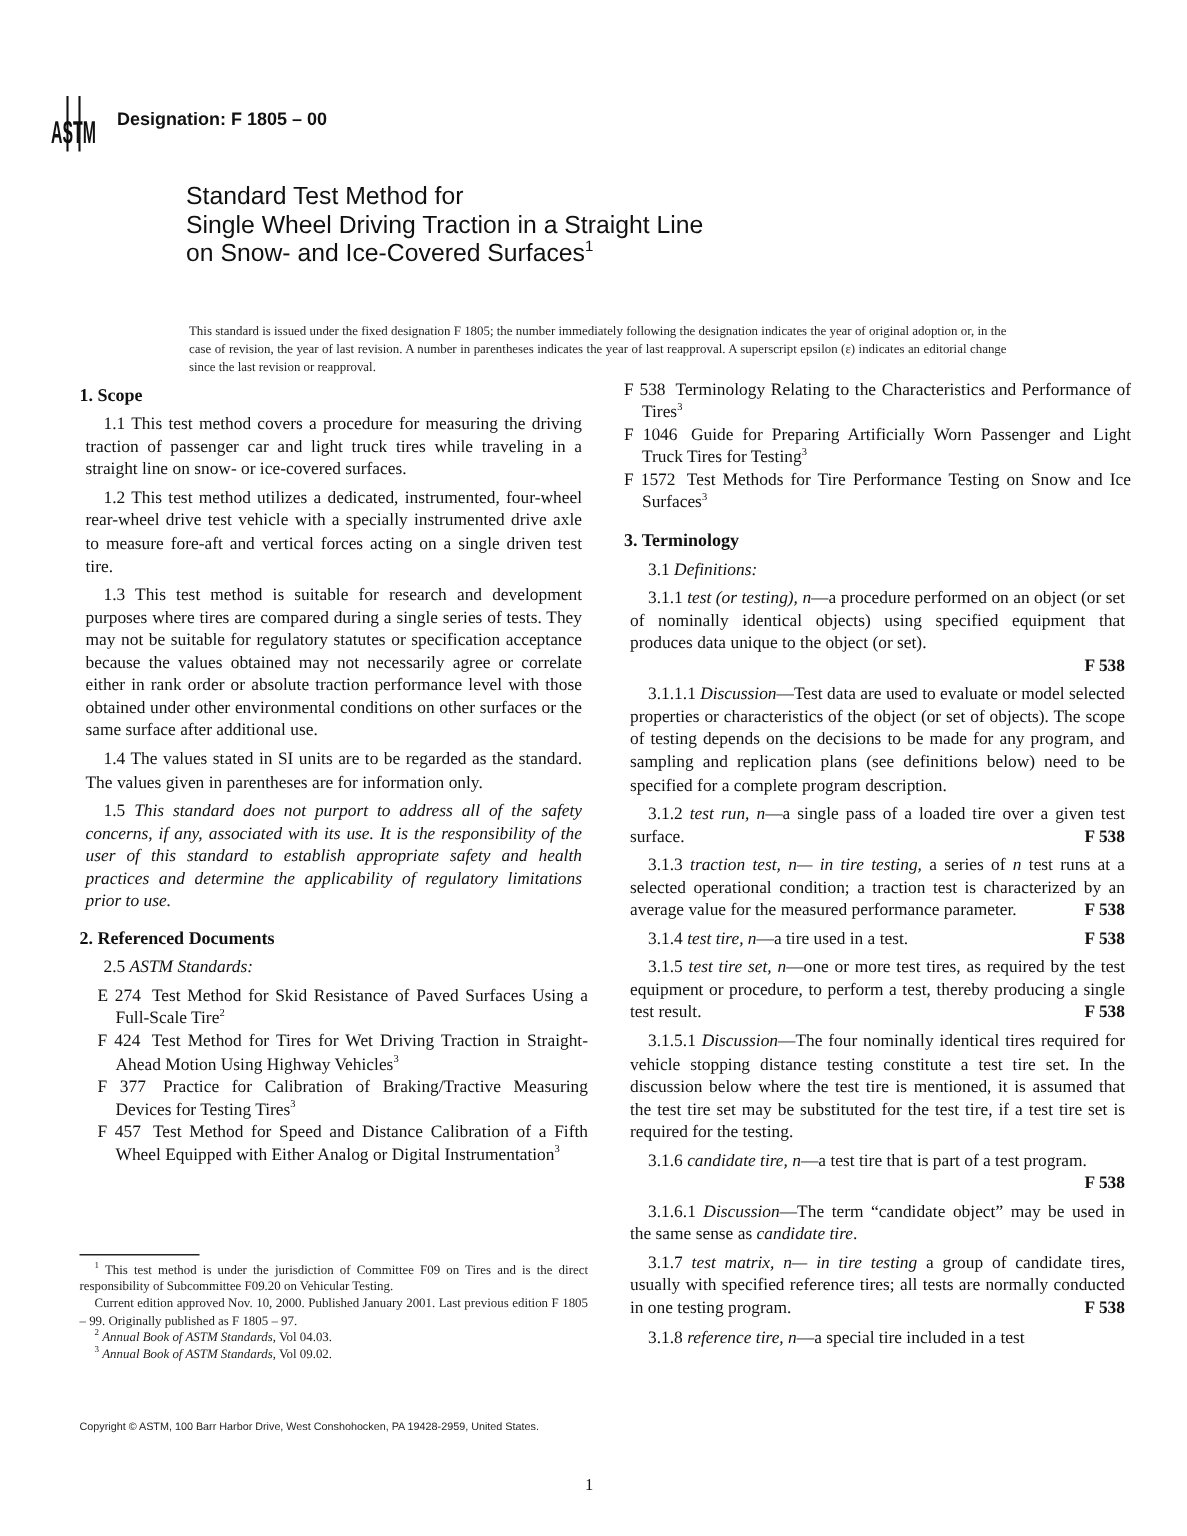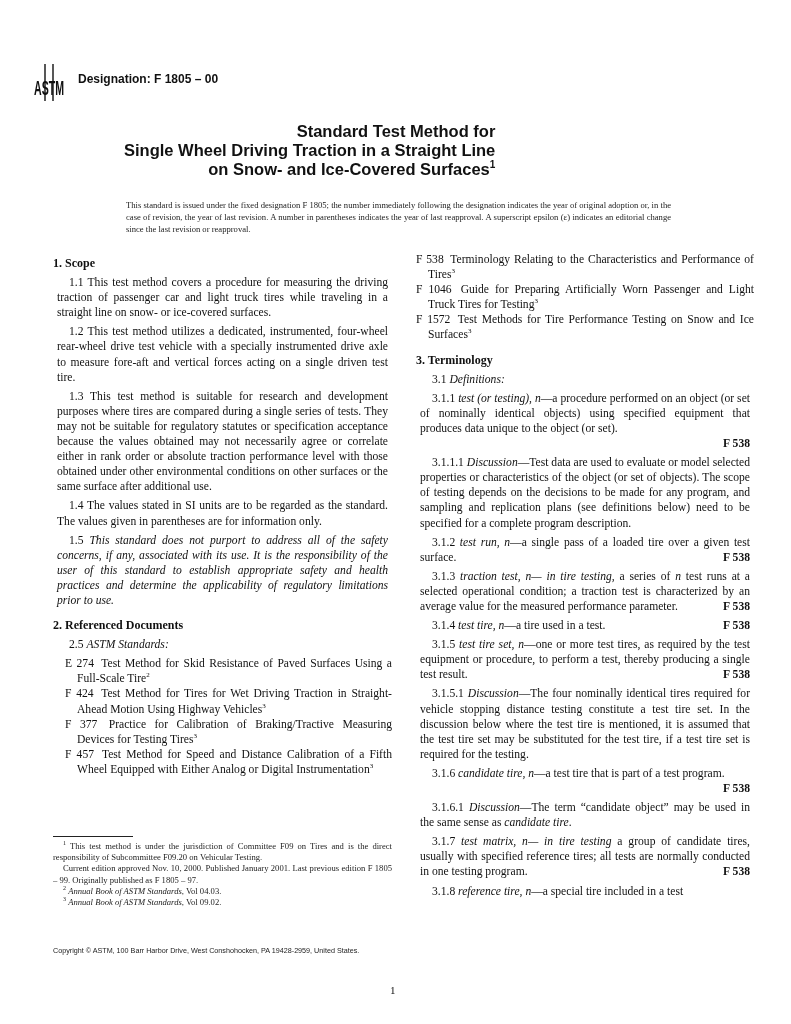--- a/index.html
+++ b/index.html
@@ -3,24 +3,24 @@
 <meta charset="utf-8">
 <style>
   html, body { margin: 0; padding: 0; background: #ffffff; }
   body { width: 791px; height: 1024px; position: relative; overflow: hidden; color: #111; }
 
   .header { position: absolute; left: 32px; top: 60px; display: flex; align-items: center; }
   .logo { width: 34px; height: 44px; position: relative; }
   .logo svg { display: block; }
   .designation { font-family: "Liberation Sans", sans-serif; font-weight: bold; font-size: 12px; margin-left: 12px; margin-top: -6px; }
 
-  .title { position: absolute; left: 124px; top: 122px; font-family: "Liberation Sans", sans-serif; font-weight: bold; font-size: 16.5px; line-height: 19px; text-align: right; }
+  .title { position: absolute; left: 124px; top: 122px; font-family: "Liberation Sans", sans-serif; font-weight: normal; font-size: 16.5px; line-height: 19px; }
   .title sup { font-size: 10px; vertical-align: 7px; line-height: 0; }
 
-  .notice { position: absolute; left: 126px; top: 199px; width: 545px; font-family: "Liberation Serif", serif; font-size: 8.6px; line-height: 12px; text-align: justify; color: #222; }
+  .notice { position: absolute; left: 126px; top: 214px; width: 545px; font-family: "Liberation Serif", serif; font-size: 8.6px; line-height: 12px; text-align: justify; color: #222; }
 
   .col { position: absolute; font-family: "Liberation Serif", serif; font-size: 11.6px; line-height: 15.1px; text-align: justify; }
   .col-left { left: 53px; top: 256px; width: 339px; }
   .col-right { left: 416px; top: 252px; width: 338px; }
 
   .h { font-weight: bold; font-size: 12px; margin: 0 0 3px 0; }
   .h.mt { margin-top: 10px; }
   .p { text-indent: 12px; margin: 4px; }
   .ref { padding-left: 12px; text-indent: -12px; margin: 0; text-align: justify; }
   .ref .code { margin-right: 3px; }

